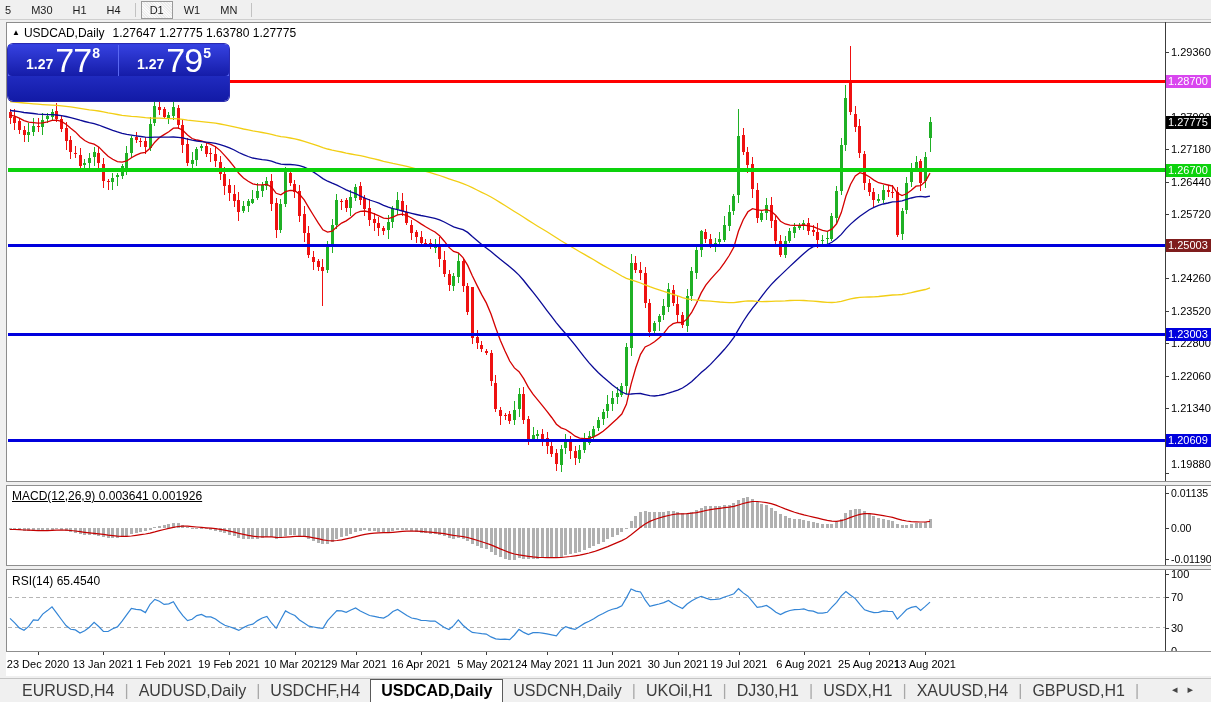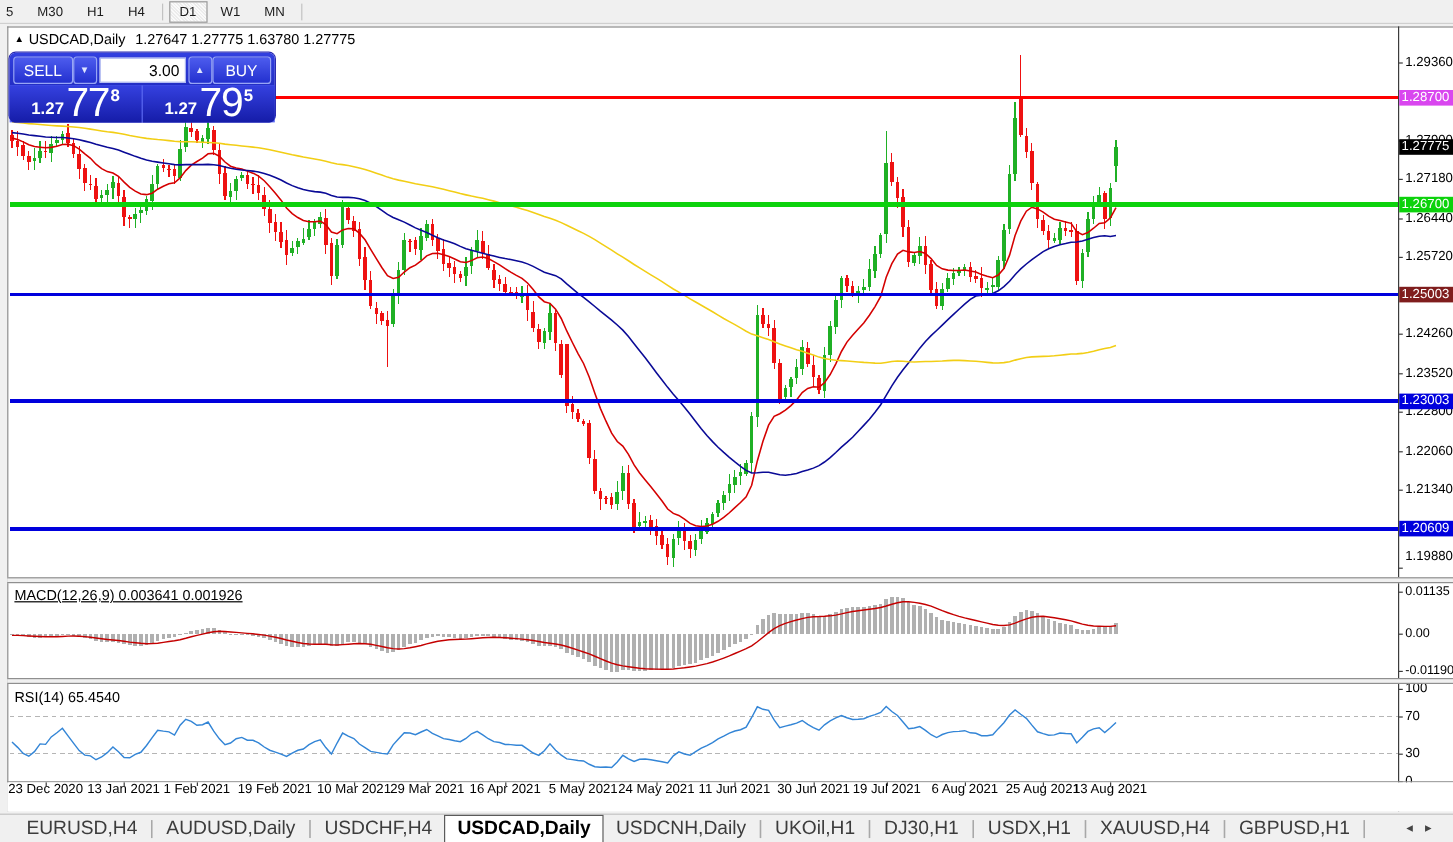--- a/index.html
+++ b/index.html
@@ -32,21 +32,21 @@
   .pane-label{position:absolute;left:12px;font-size:12px;color:#000;white-space:nowrap;}
   #macd-label{top:489px;text-decoration:underline;} #rsi-label{top:574px;}
   
   .axlab{position:absolute;left:1171px;font-size:11px;color:#000;white-space:nowrap;}
   .axtick{position:absolute;left:1165px;width:4px;height:1px;background:#3c3c3c;}
   .badge{position:absolute;left:1166px;width:45px;height:13px;line-height:13px;
          font-size:11px;color:#fff;padding-left:2px;box-sizing:border-box;white-space:nowrap;}
   
   #dates{position:absolute;left:6px;top:652px;width:1205px;height:24px;background:#fff;}
   .dtick{position:absolute;top:0;width:1px;height:3px;background:#3c3c3c;}
-  .dlab{position:absolute;top:0;font-size:11px;color:#000;transform:translateX(-50%);white-space:nowrap;}
+  .dlab{position:absolute;top:6px;font-size:11px;color:#000;transform:translateX(-50%);white-space:nowrap;}
   
   #trade{position:absolute;left:8px;top:44px;width:221px;height:57px;border-radius:5px;
          background:linear-gradient(#3240e0,#121aa6);box-shadow:0 0 0 1px #2a2ab0;z-index:5;}
   #trow1{display:flex;align-items:center;height:24px;padding:2px 3px 0 3px;box-sizing:content-box;}
   .tbtn{width:52px;height:21px;border:1px solid #97a5f5;border-radius:3px;color:#fff;font-size:13px;
         display:flex;align-items:center;justify-content:center;
         background:linear-gradient(#4d5cee,#2330cf);cursor:pointer;}
   #spin{display:flex;align-items:center;margin:0 auto;}
   .spbtn{width:18px;height:21px;border:1px solid #97a5f5;border-radius:3px;color:#dfe5ff;font-size:8px;
          display:flex;align-items:center;justify-content:center;background:linear-gradient(#4d5cee,#2330cf);cursor:pointer;}
@@ -782,33 +782,20 @@
     <div class="dlab" style="left:733px">19 Jul 2021</div>
     <div class="dtick" style="left:798px"></div>
     <div class="dlab" style="left:798px">6 Aug 2021</div>
     <div class="dtick" style="left:863px"></div>
     <div class="dlab" style="left:863px">25 Aug 2021</div>
     <div class="dtick" style="left:919px"></div>
     <div class="dlab" style="left:919px">13 Aug 2021</div>
   </div>
 
 <div id="trade">
-  <div id="trow1">
-    <div class="tbtn">SELL</div>
-    <div id="spin">
-      <div class="spbtn">
-          <span>▼</span>
-        </div>
-      <input id="vol" value="3.00" style="">
-      <div class="spbtn">
-          <span>▲</span>
-        </div>
-    </div>
-    <div class="tbtn">BUY</div>
-  </div>
   <div id="trow2">
     <div class="pcell">
       <span class="psmall">1.27</span>
       <span class="pbig">77</span>
       <span class="psup">8</span>
     </div>
     <div class="pcell">
       <span class="psmall">1.27</span>
       <span class="pbig">79</span>
       <span class="psup">5</span>

